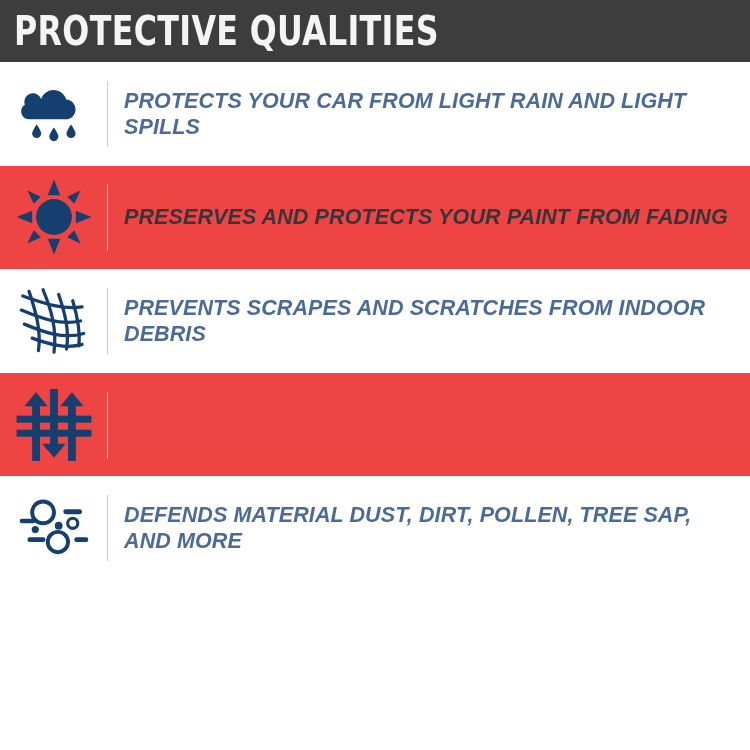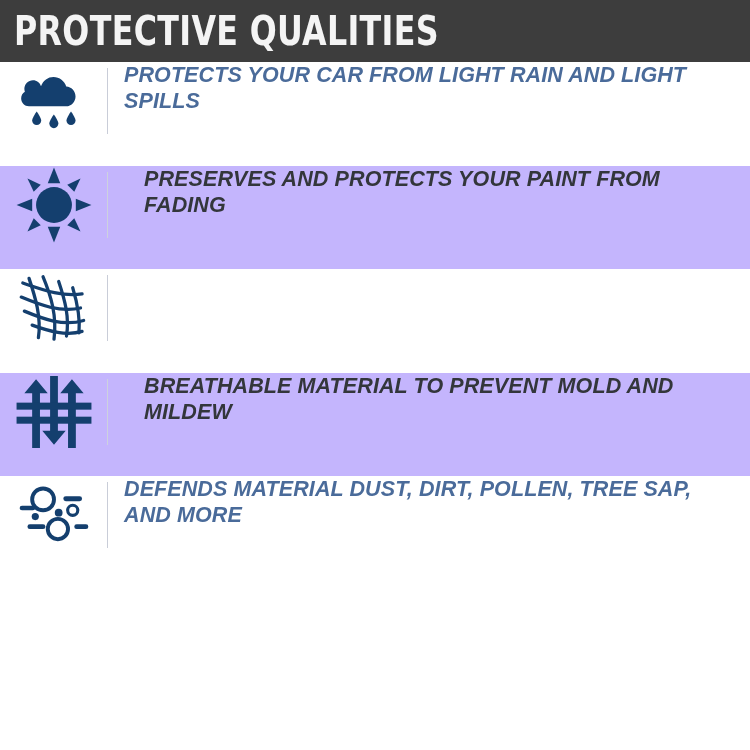--- a/index.html
+++ b/index.html
@@ -32,25 +32,25 @@
     transform:scaleX(0.86);
     transform-origin:left center;
     white-space:nowrap;
   }
 
   
   .rows{flex:1 1 auto;display:flex;flex-direction:column;}
   .row{
     flex:1 1 0;
     display:flex;
-    align-items:flex-start;
+    align-items:center;
     background:#ffffff;
     min-height:0;
   }
-  .row.alt{background:#c4b5fd;gap:20px;}
+  .row.alt{background:#ef4444;}
 
   .icon-cell{
     flex:0 0 108px;
     display:flex;align-items:center;justify-content:center;
     position:relative;
   }
   .icon-cell::after{
     content:"";
     position:absolute;right:0;top:6px;bottom:6px;
     width:1px;background:#c9cdd8;
@@ -133,40 +133,40 @@
             <path d="M8 36 C32 46, 58 56, 84 50"></path>
             <path d="M12 54 C36 64, 62 74, 88 66"></path>
             <path d="M22 72 C44 80, 66 86, 86 80"></path>
             <path d="M18 12 C26 36, 34 62, 30 88"></path>
             <path d="M36 10 C46 34, 54 60, 50 90"></path>
             <path d="M56 16 C64 40, 70 62, 66 86"></path>
             <path d="M74 24 C80 44, 84 62, 82 82"></path>
           </g>
         </svg>
       </div>
+      <div class="text-cell">
+        <p class="row-text">PREVENTS SCRAPES AND SCRATCHES FROM INDOOR DEBRIS</p>
+      </div>
     </div>
 
     <div class="row alt">
       <div class="icon-cell">
         <svg class="icon-box" viewBox="0 0 100 100">
           <g fill="#143f6e">
 
             <path d="M22 96 L22 26 L12 26 L27 8 L42 26 L32 26 L32 96 Z"></path>
 
             <path d="M45 4 L55 4 L55 74 L65 74 L50 92 L35 74 L45 74 Z"></path>
 
             <path d="M68 96 L68 26 L58 26 L73 8 L88 26 L78 26 L78 96 Z"></path>
 
             <rect x="2" y="38" width="96" height="9"></rect>
             <rect x="2" y="56" width="96" height="9"></rect>
           </g>
         </svg>
-      </div>
-      <div class="text-cell">
-        <p class="row-text">BREATHABLE MATERIAL TO PREVENT MOLD AND MILDEW</p>
       </div>
     </div>
 
     <div class="row">
       <div class="icon-cell">
         <svg class="icon-box" viewBox="0 0 100 100">
           <g fill="#143f6e">
             <circle cx="36" cy="30" r="14" fill="none" stroke="#143f6e" stroke-width="5"></circle>
             <circle cx="55" cy="68" r="13" fill="none" stroke="#143f6e" stroke-width="5"></circle>
             <circle cx="74" cy="44" r="6.5" fill="none" stroke="#143f6e" stroke-width="4"></circle>

